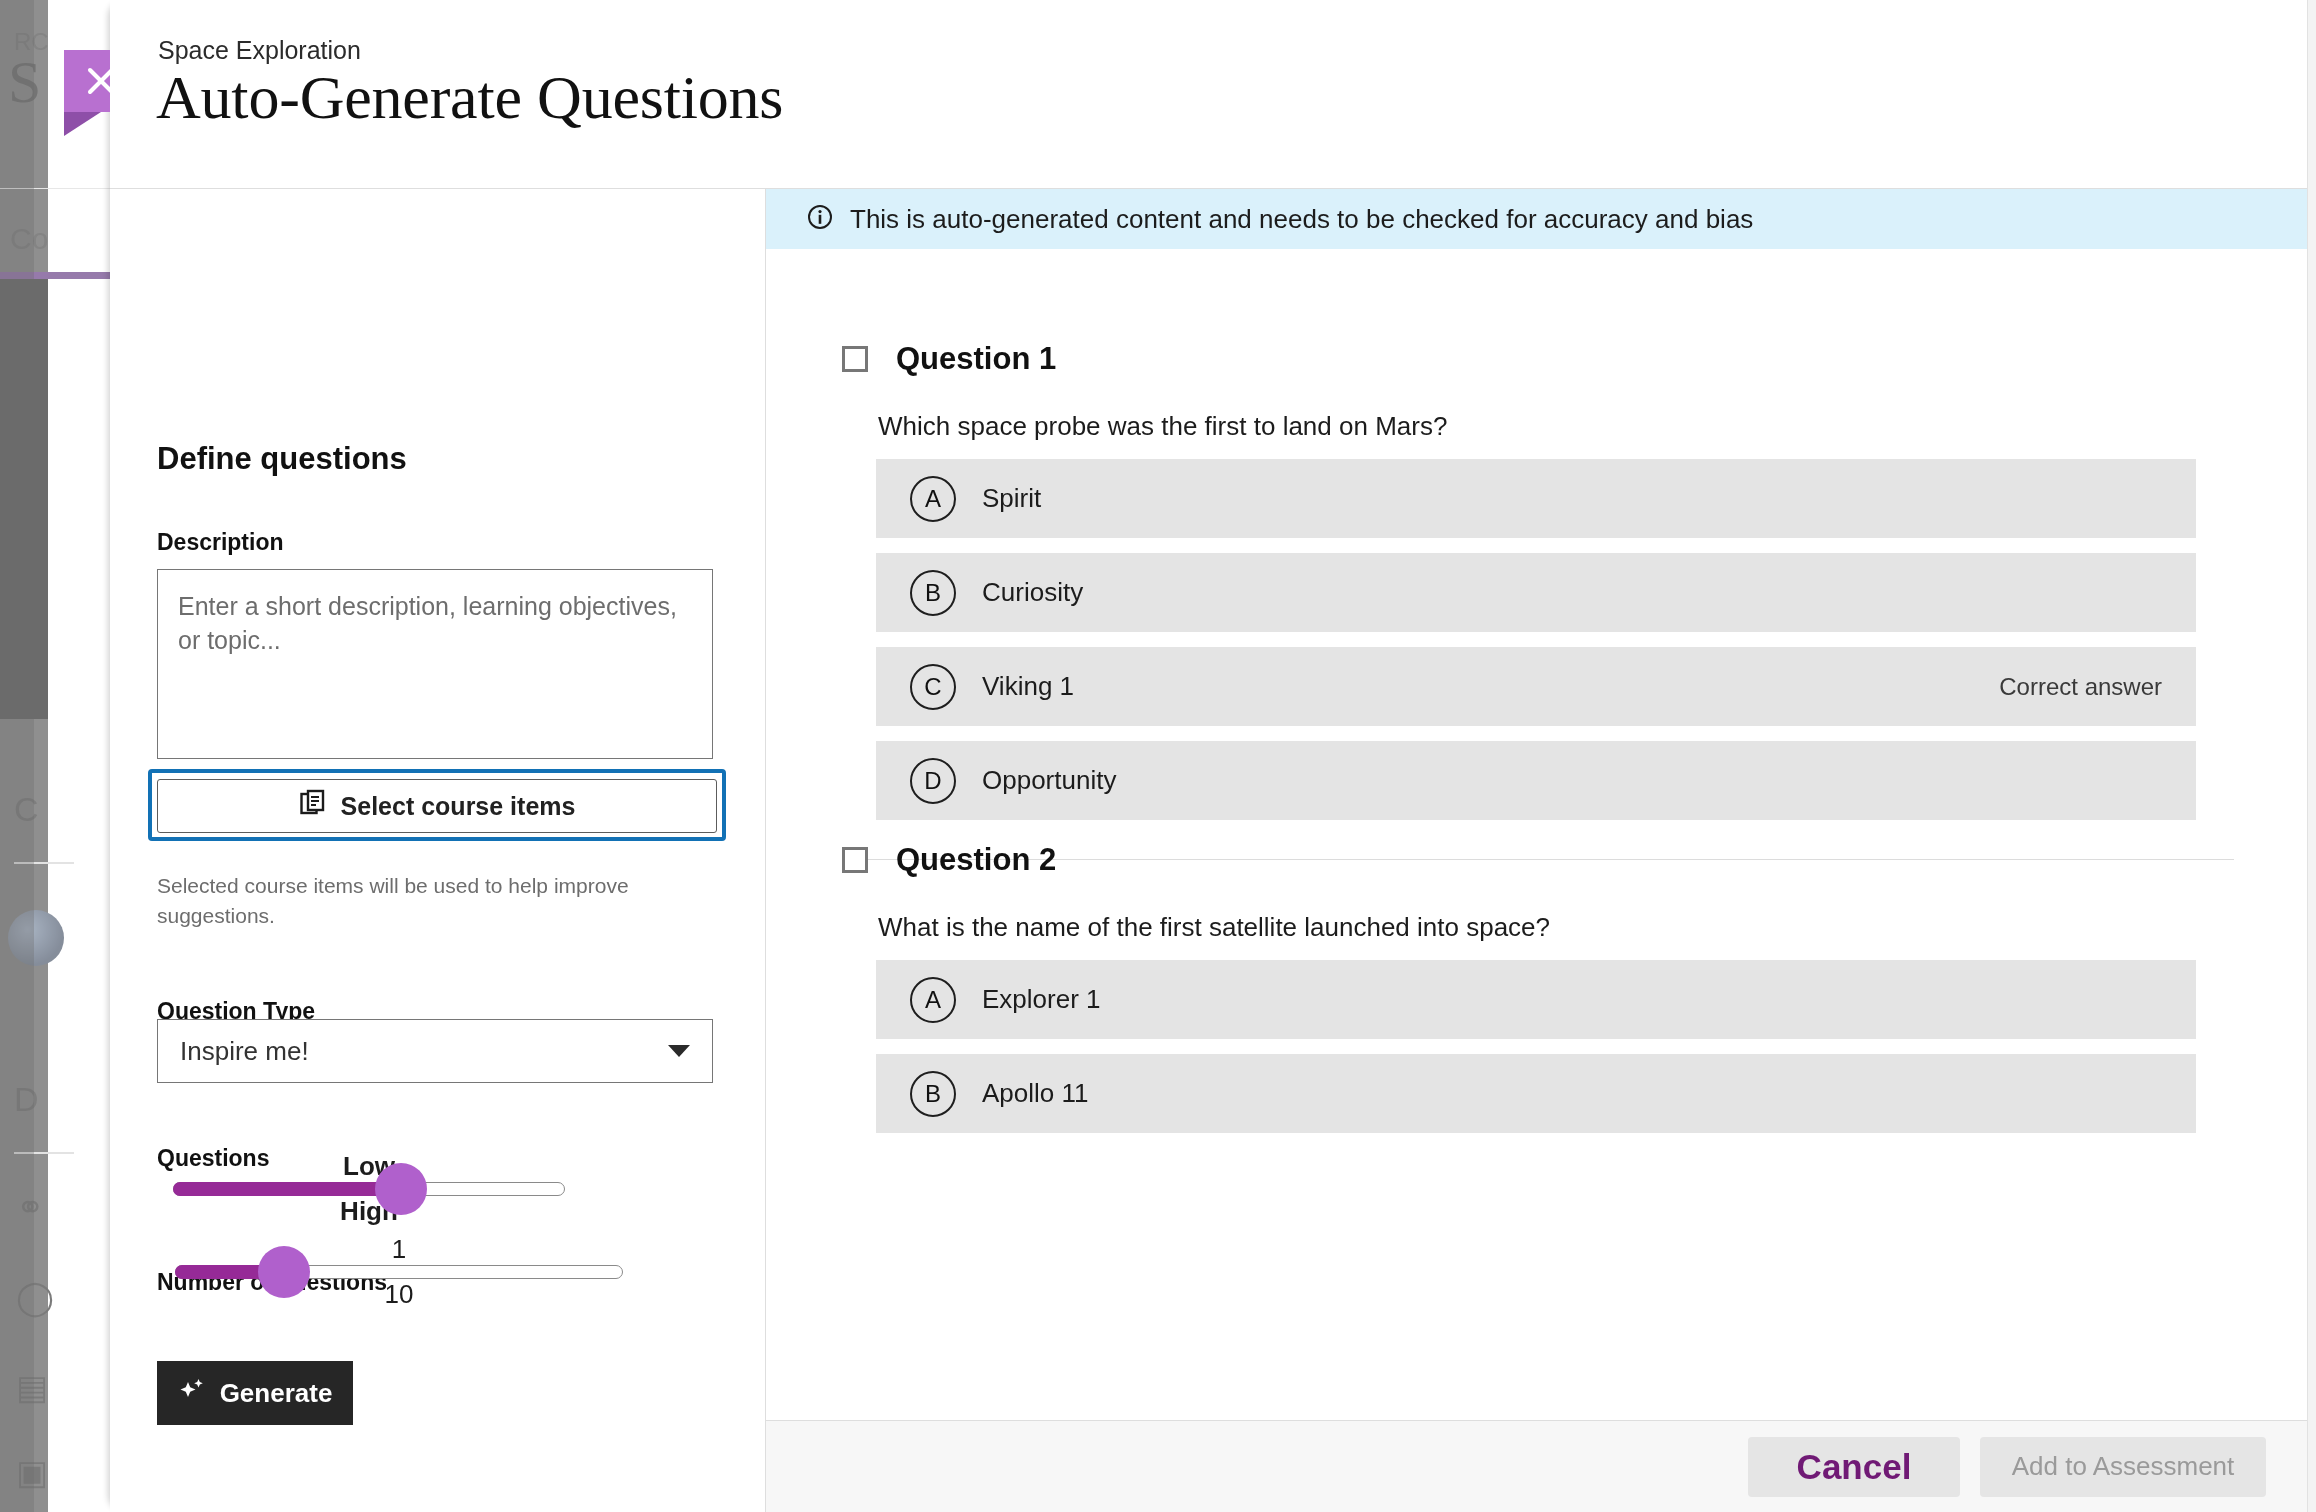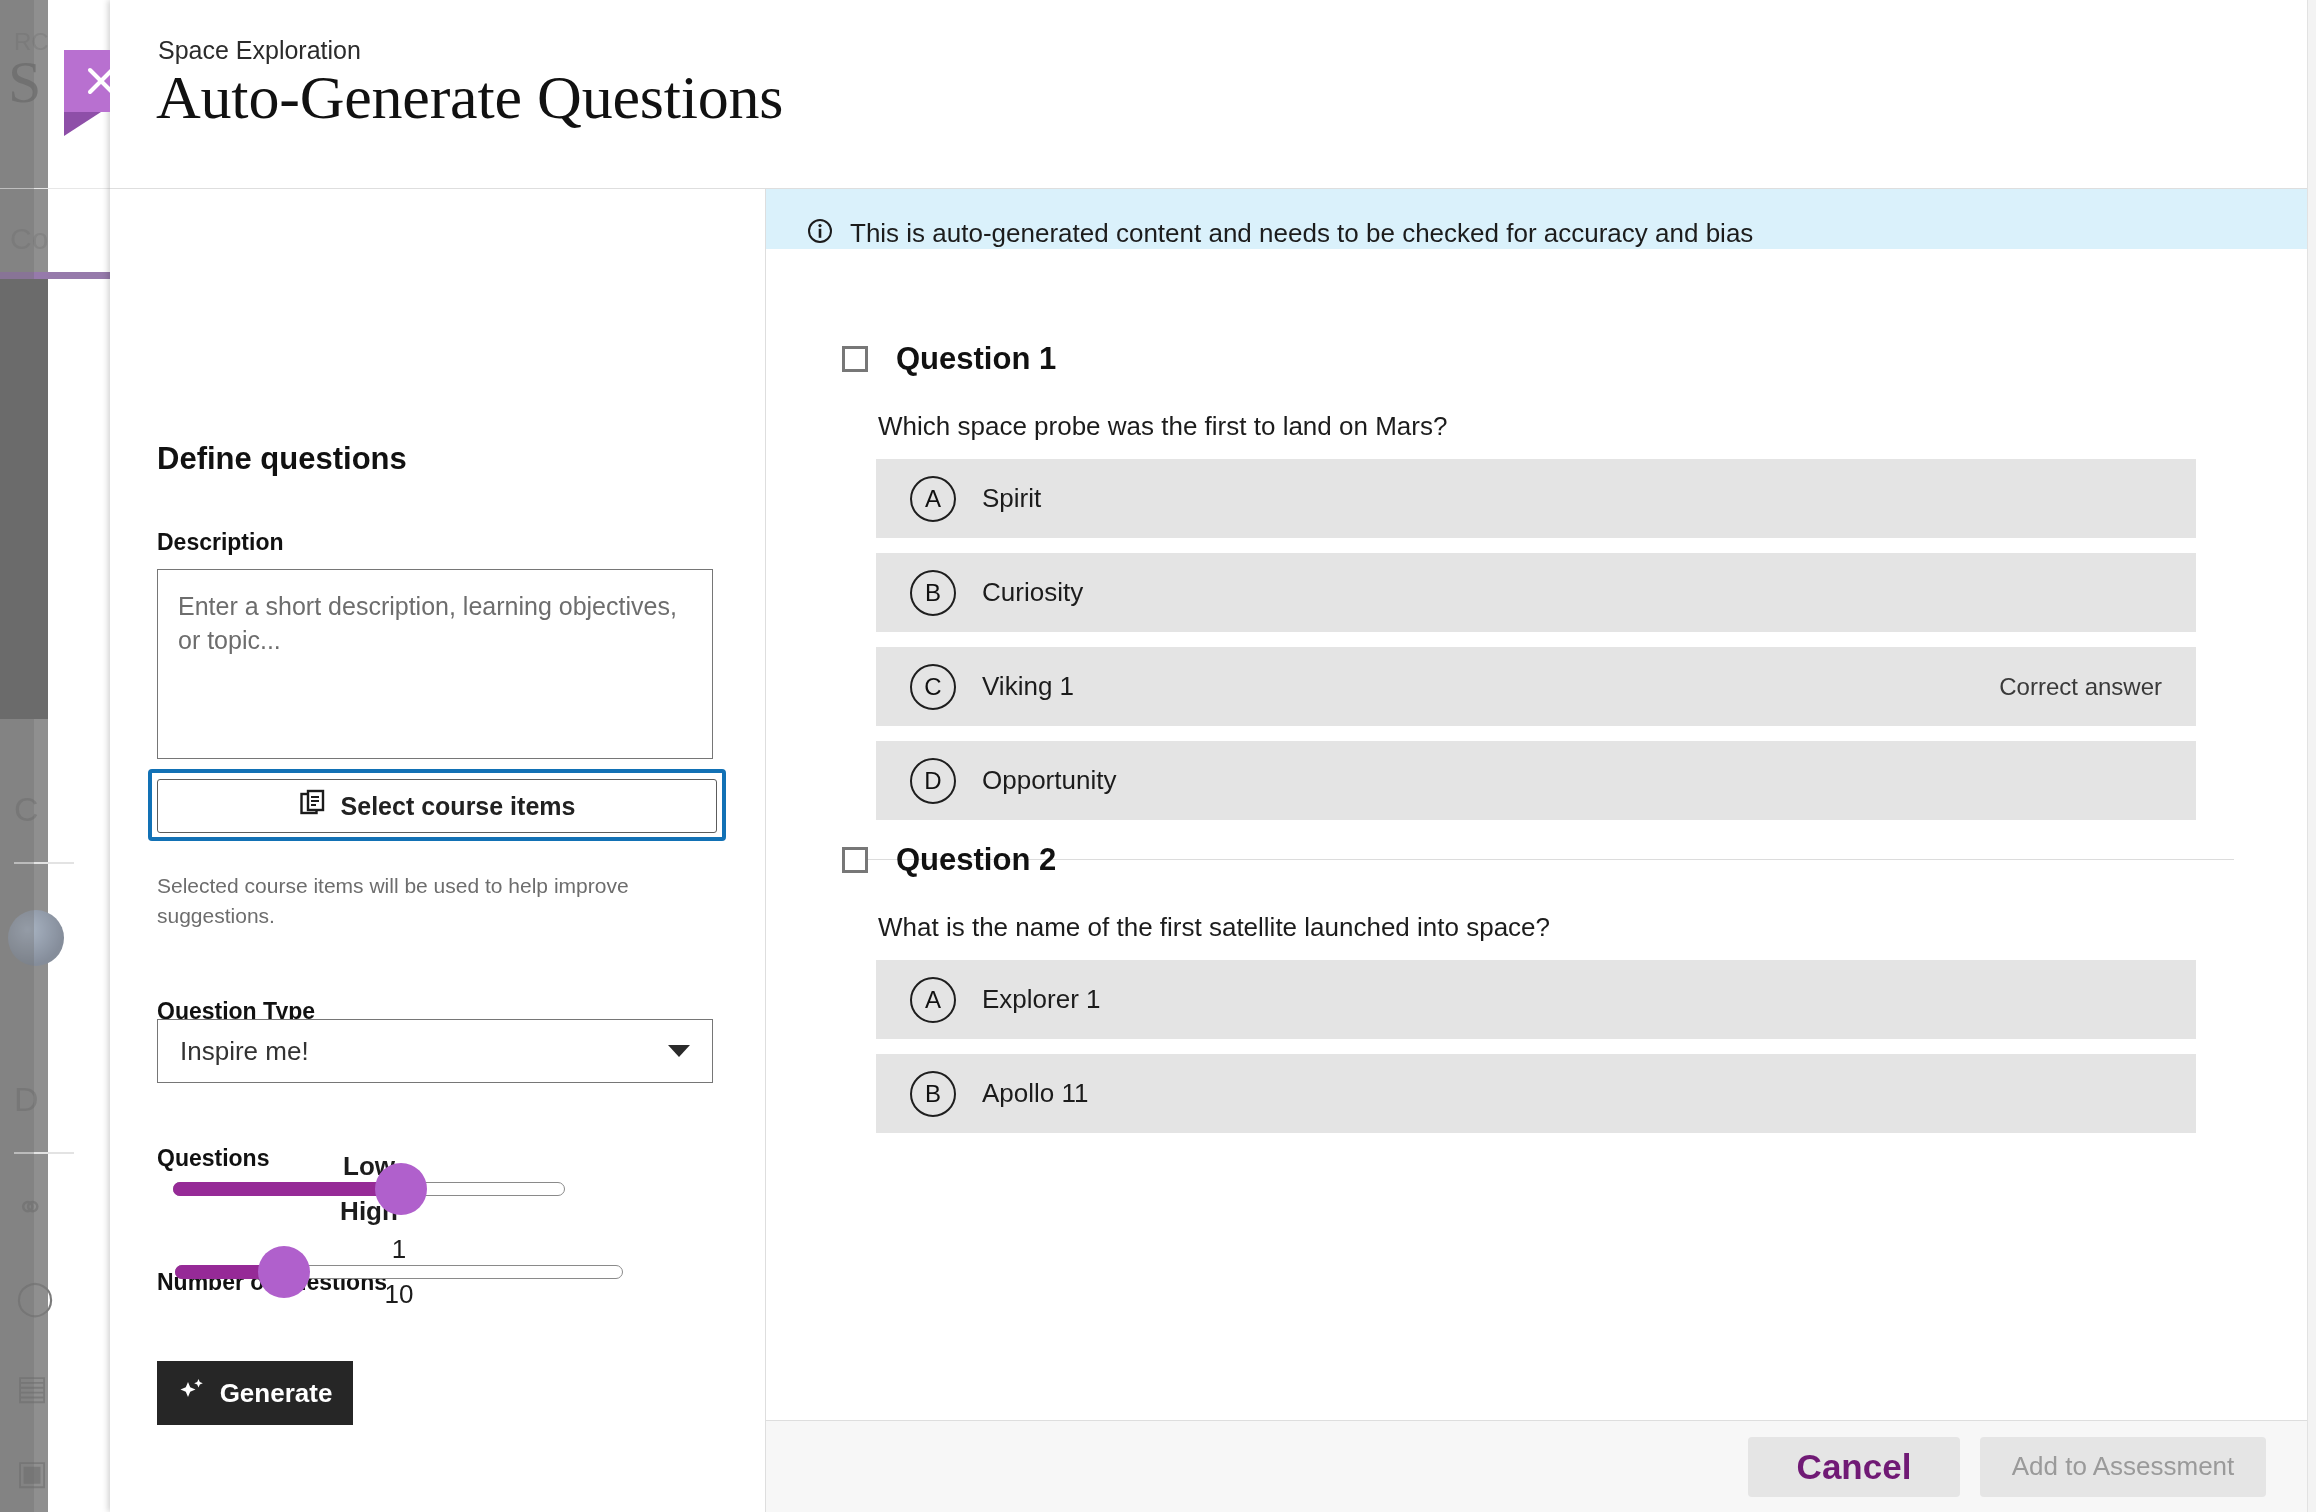--- a/index.html
+++ b/index.html
@@ -31,21 +31,21 @@
   .bg-ico.i2{top:1280px;}
   .bg-ico.i3{top:1370px;}
   .bg-ico.i4{top:1455px;}
 
   
   .scrim{position:absolute;left:0;top:0;width:110px;height:1512px;background:rgba(255,255,255,0.42);}
   .scrim-edge{position:absolute;left:0;top:0;width:34px;height:1512px;background:rgba(0,0,0,0.33);}
 
   
   .modal{position:absolute;left:110px;top:0;width:2206px;height:1512px;background:#ffffff;
-    box-shadow:-2px 0 6px rgba(0,0,0,.18);}
+    box-shadow:-2px 0 6px rgba(0,0,0,.18);border-radius:17px;}
   .modal-scrollbar{position:absolute;right:0;top:0;width:8px;height:1512px;background:#f3f3f3;border-left:1px solid #e2e2e2;}
 
   
   .close-ribbon{position:absolute;left:-46px;top:50px;width:74px;height:76px;cursor:pointer;}
   .close-ribbon .sq{position:absolute;left:0;top:0;width:74px;height:62px;background:#b870d0;}
   .close-ribbon .fold{position:absolute;left:0;top:62px;width:0;height:0;
     border-left:37px solid #8e4fa8;border-right:37px solid transparent;border-bottom:24px solid transparent;}
   .close-ribbon .x{position:absolute;left:0;top:0;width:74px;height:62px;display:flex;align-items:center;justify-content:center;}
   .close-ribbon svg{display:block;}
 
@@ -92,21 +92,21 @@
   .row-cmplx .track{width:392px;margin:0 16px;}
   .row-numq{left:47px;top:1045px;}
   .row-numq .track{width:448px;margin:0 18px;}
 
   .gen-btn{position:absolute;left:47px;top:1172px;width:196px;height:64px;background:#262626;color:#fff;
     display:flex;align-items:center;justify-content:center;gap:14px;cursor:pointer;border:none;
     font-size:26px;font-weight:bold;font-family:"Liberation Sans",sans-serif;}
 
   
   .right-col{position:absolute;left:656px;top:189px;width:1542px;height:1323px;background:#fff;overflow:hidden;}
-  .banner{position:absolute;left:0;top:0;width:1542px;height:60px;background:#daf1fb;display:flex;align-items:flex-end;padding-left:40px;box-sizing:border-box;gap:16px;}
+  .banner{position:absolute;left:0;top:0;width:1542px;height:60px;background:#daf1fb;display:flex;align-items:center;padding-left:40px;box-sizing:border-box;gap:16px;}
   .banner-txt{font-size:26px;color:#1c1c1c;}
 
   .qblock{position:absolute;left:0;width:1542px;}
   .q-head{position:absolute;display:flex;align-items:center;gap:28px;text-align:right;}
   .qbox{width:26px;height:26px;border:3px solid #777;background:#fff;box-sizing:border-box;cursor:pointer;}
   .q-title{font-size:31px;font-weight:bold;color:#111;}
   .q-text{position:absolute;font-size:26px;color:#1c1c1c;}
   .opt{position:absolute;left:110px;width:1320px;height:79px;background:#e4e4e4;display:flex;align-items:center;box-sizing:border-box;padding:0 34px;cursor:pointer;}
   .opt .circ{width:42px;height:42px;border:2.5px solid #1e1e1e;border-radius:50%;display:flex;align-items:center;justify-content:center;
     font-size:24px;color:#111;flex:0 0 auto;}

